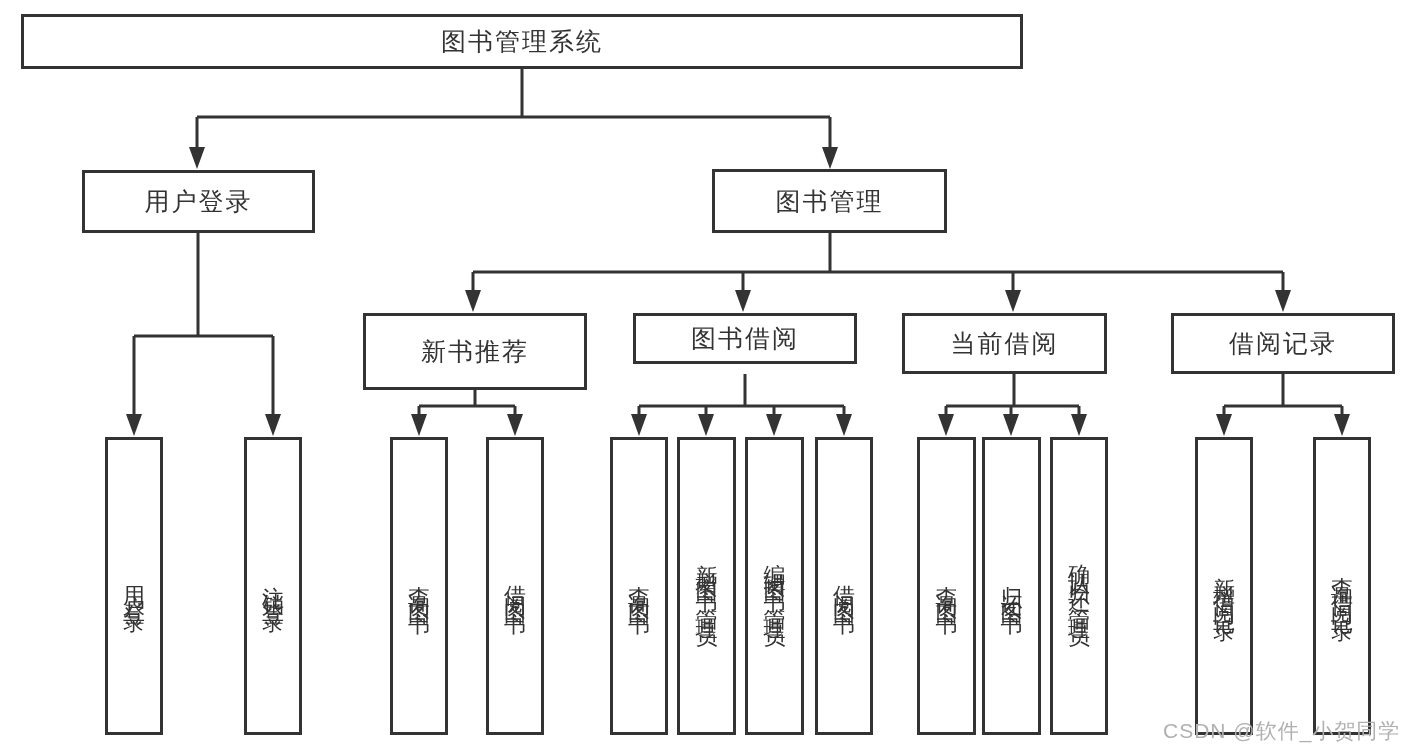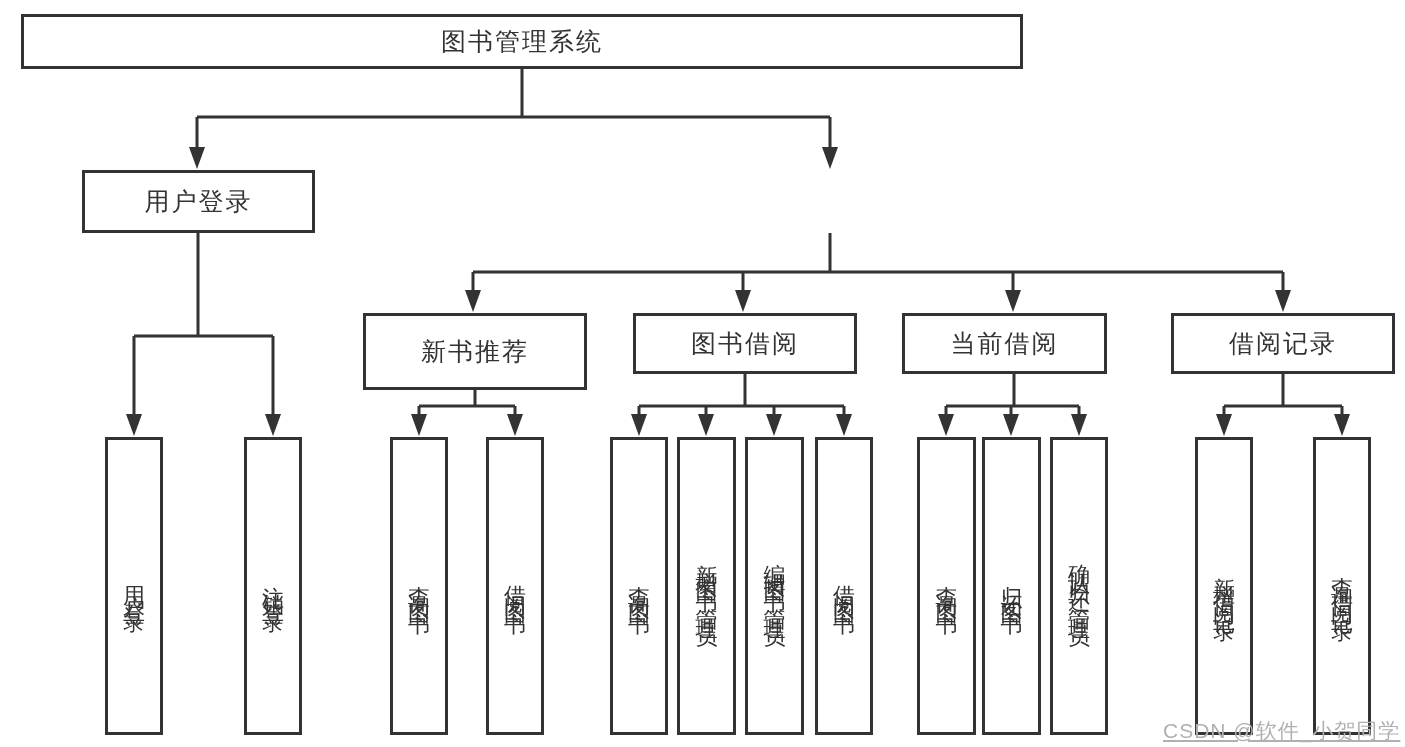--- a/index.html
+++ b/index.html
@@ -48,21 +48,20 @@
   }
   .watermark {
     position: absolute;
     left: 1163px;
     top: 717px;
     font-size: 21px;
     color: #b0b0b0;
     white-space: nowrap;
     z-index: 10;
     letter-spacing: 1px;
-    text-decoration: underline;
   }
 </style>
 </head>
 <body>
 
 <div class="canvas">
 
   <svg class="connectors" width="1405" height="747" viewBox="0 0 1405 747" fill="none" stroke="#333333" stroke-width="3">
 
     <path d="M522 69 V117 M197 117 H830 M197 117 V148 M830 117 V148"></path>
@@ -99,25 +98,28 @@
     <polygon points="1342,436 1334,414 1350,414" fill="#333333" stroke="none"></polygon>
   </svg>
 
   <div class="box" style="left:21px;top:14px;width:1002px;height:55px">
     <span class="lbl">图书管理系统</span>
   </div>
 
   <div class="box" style="left:82px;top:170px;width:233px;height:63px">
     <span class="lbl">用户登录</span>
   </div>
+  <div class="box" style="left:712px;top:169px;width:235px;height:64px">
+    <span class="lbl">图书管理</span>
+  </div>
 
   <div class="box" style="left:363px;top:313px;width:224px;height:77px">
     <span class="lbl">新书推荐</span>
   </div>
-  <div class="box" style="left:633px;top:313px;width:224px;height:61px">
+  <div class="box" style="left:633px;top:313px;width:224px;height:51px">
     <span class="lbl">图书借阅</span>
   </div>
   <div class="box" style="left:902px;top:313px;width:205px;height:61px">
     <span class="lbl">当前借阅</span>
   </div>
   <div class="box" style="left:1171px;top:313px;width:224px;height:61px">
     <span class="lbl">借阅记录</span>
   </div>
 
   <div class="box leaf" style="left:105px;top:437px;width:58px;height:298px">

